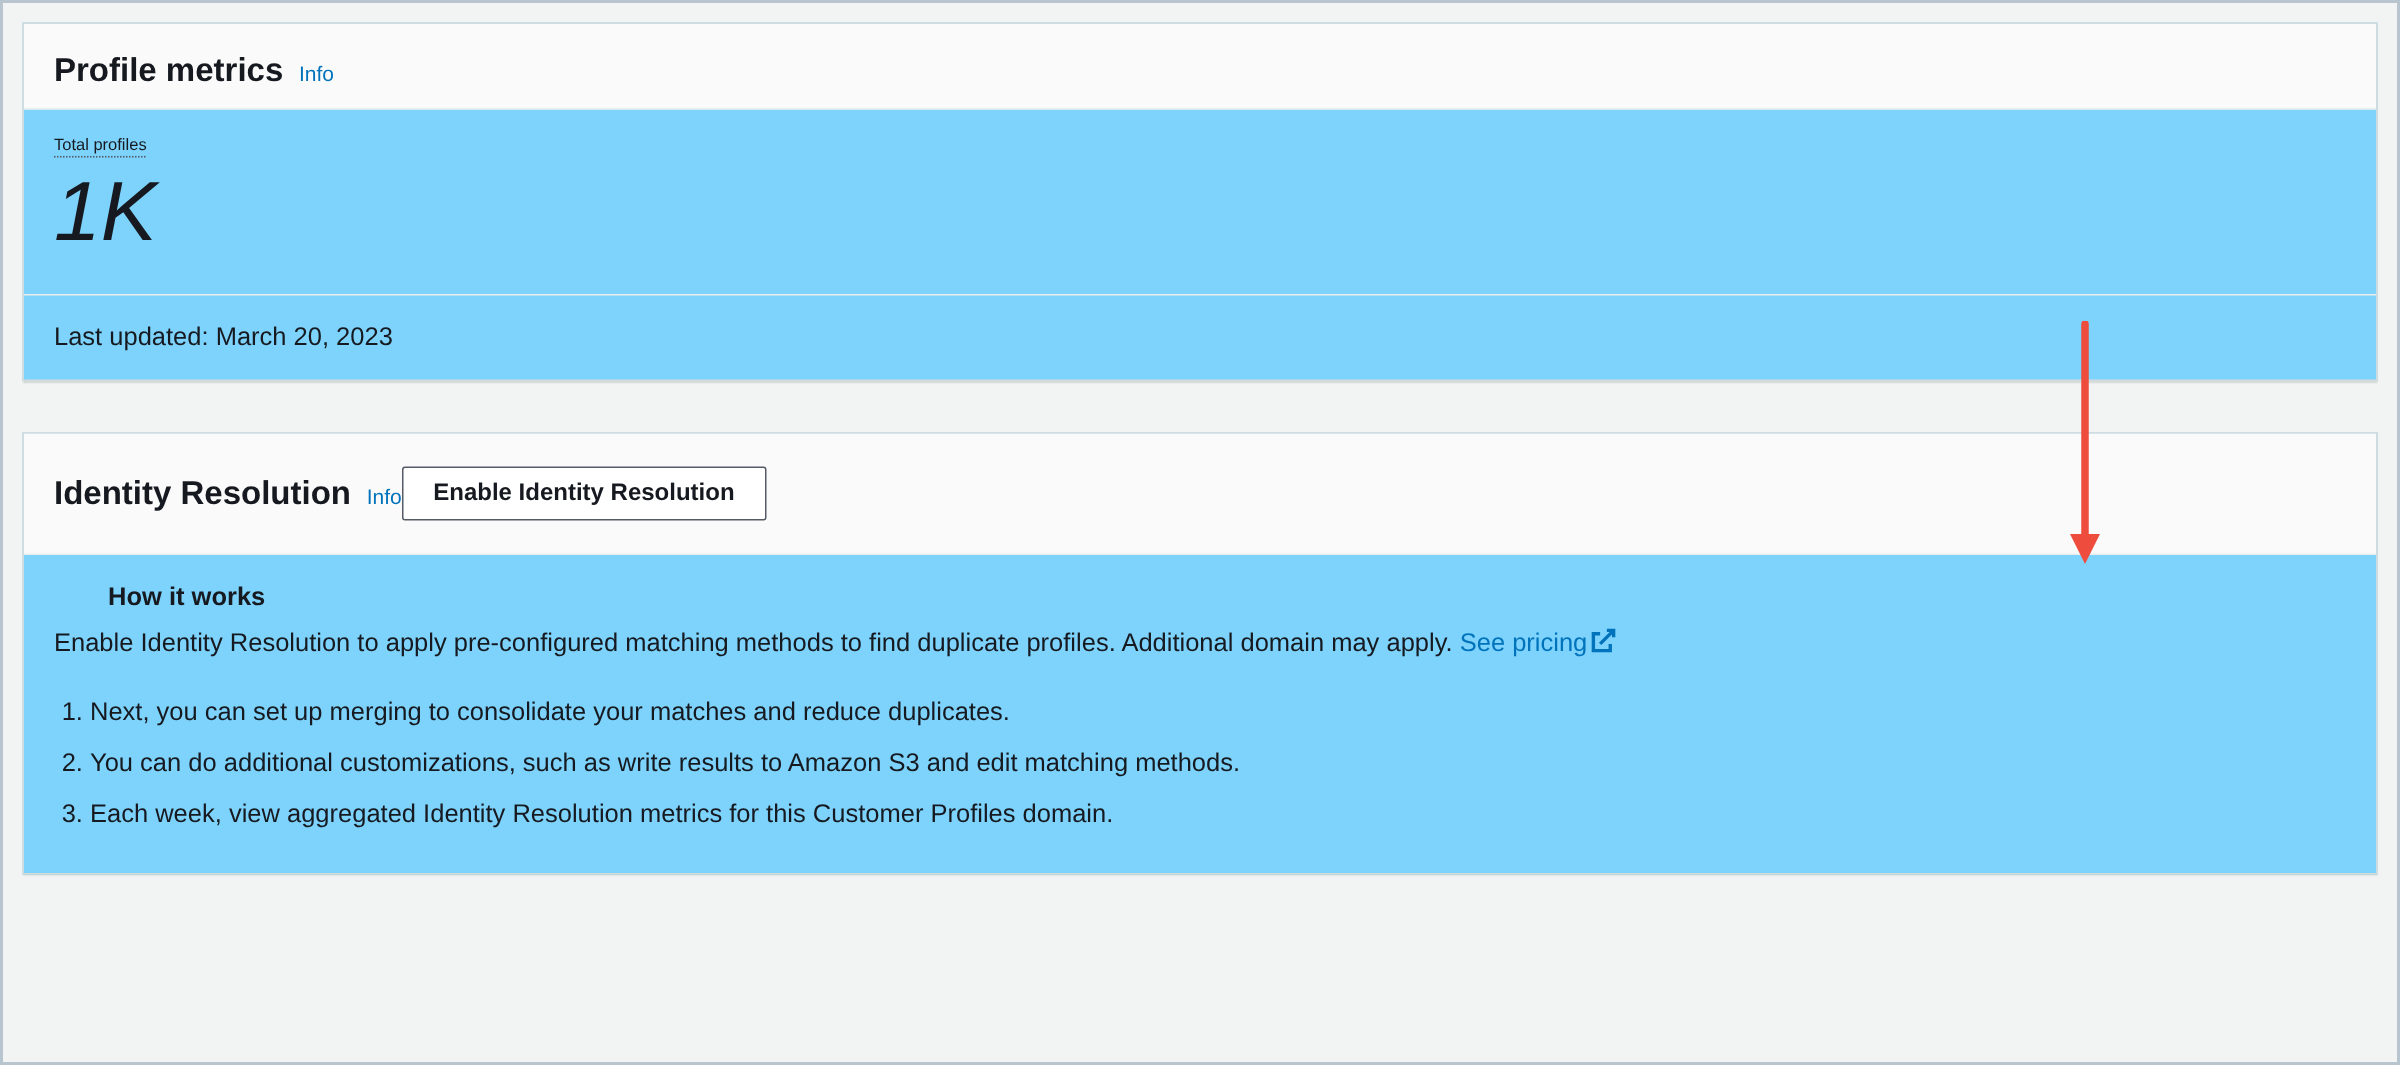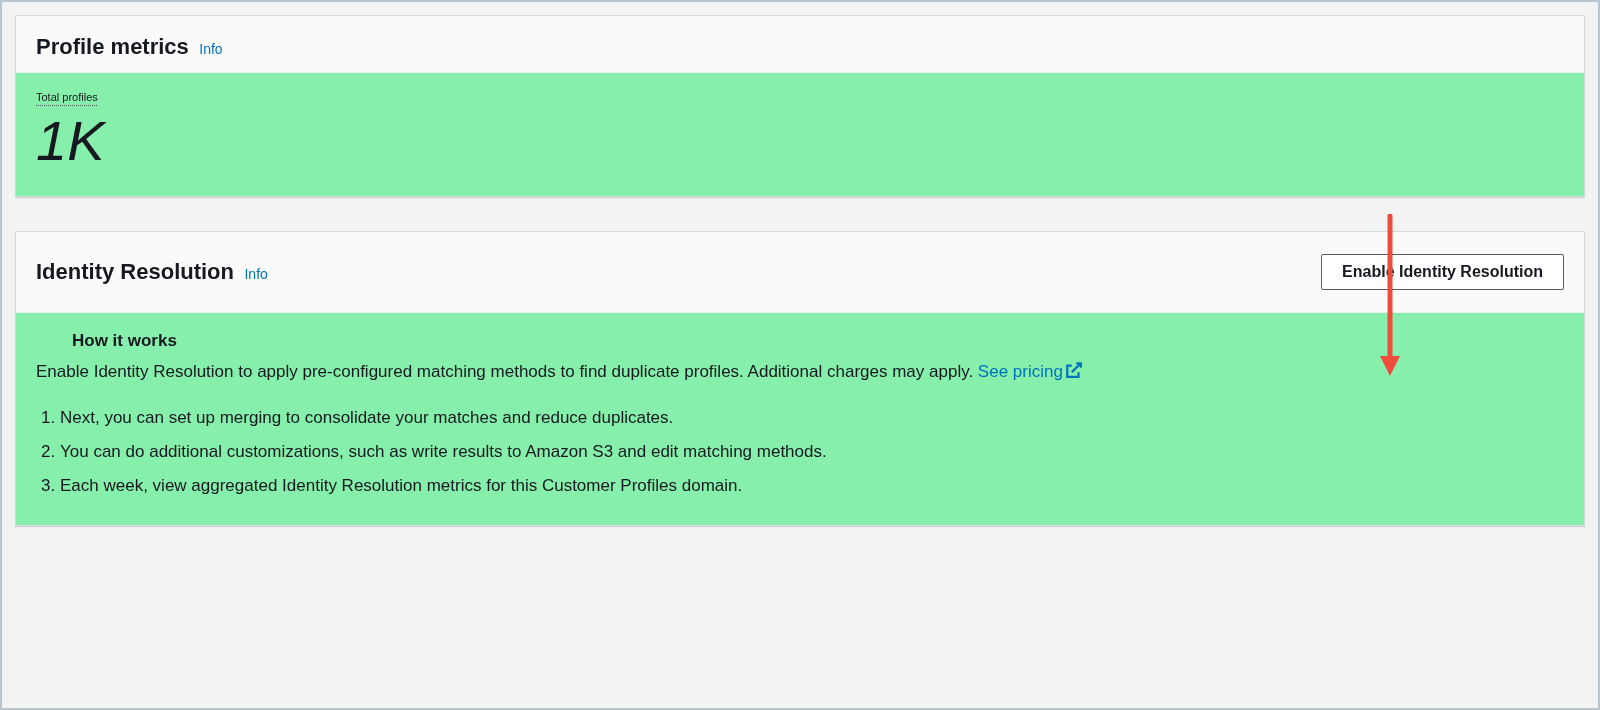--- a/index.html
+++ b/index.html
@@ -10,21 +10,21 @@
     body {
       font-family: "Amazon Ember", "Helvetica Neue", Arial, sans-serif;
       background-color: #f2f3f3;
       width: 1600px;
       height: 710px;
       padding: 3px;
       border: 2px solid #b8c4ce;
       position: relative;
     }
     .panel {
-      background: #86efac;
+      background: #7dd3fc;
       border: 1px solid #d5dbdb;
       box-shadow: 0 1px 1px 0 rgba(0,28,36,0.15);
     }
     .profile-metrics-panel {
       margin: 10px 10px 0 10px;
     }
     .panel-header {
       padding: 18px 20px 12px 20px;
       border-bottom: 1px solid #eaeded;
       background-color: #fafafa;
@@ -70,21 +70,21 @@
       border-top: 1px solid #eaeded;
       font-size: 17px;
       color: #16191f;
     }
     .identity-panel {
       margin: 34px 10px 10px 10px;
     }
     .identity-header {
       display: flex;
       align-items: center;
-      justify-content: space-between;
+      justify-content: flex-start;
       padding: 22px 20px 22px 20px;
       border-bottom: 1px solid #eaeded;
       background-color: #fafafa;
     }
     .enable-button {
       border: 1px solid #545b64;
       background: #ffffff;
       color: #16191f;
       font-size: 16px;
       font-weight: 700;
@@ -136,34 +136,37 @@
   <div class="panel-header">
     <div>
       <h2 class="section-title">Profile metrics</h2>
       <a class="info-link">Info</a>
     </div>
   </div>
   <div class="panel-body">
     <div class="label-dotted">Total profiles</div>
     <div class="metric-value">1K</div>
   </div>
+  <div class="panel-footer">
+    <span>Last updated: </span><span>March 20, 2023</span>
+  </div>
 </div>
 
 <div class="panel identity-panel">
   <div class="identity-header">
     <div>
       <h2 class="section-title">Identity Resolution</h2>
       <a class="info-link">Info</a>
     </div>
     <button class="enable-button">Enable Identity Resolution</button>
   </div>
   <div class="panel-body">
     <div class="how-it-works-title">How it works</div>
     <div class="how-it-works-text">
-      <span>Enable Identity Resolution to apply pre-configured matching methods to find duplicate profiles. Additional charges may apply. </span><a class="see-pricing-link"><span>See pricing</span><span class="external-icon"><svg width="18" height="18" viewBox="0 0 16 16" fill="none" stroke="#0073bb" stroke-width="2">
+      <span>Enable Identity Resolution to apply pre-configured matching methods to find duplicate profiles. Additional domain may apply. </span><a class="see-pricing-link"><span>See pricing</span><span class="external-icon"><svg width="18" height="18" viewBox="0 0 16 16" fill="none" stroke="#0073bb" stroke-width="2">
               <path d="M10 2 H14 V6"></path>
               <path d="M6 10 L14 2"></path>
               <path d="M12 10 V14 H2 V4 H6"></path>
             </svg></span></a>
     </div>
     <ol class="steps-list">
       <li>Next, you can set up merging to consolidate your matches and reduce duplicates.</li>
       <li>You can do additional customizations, such as write results to Amazon S3 and edit matching methods.</li>
       <li>Each week, view aggregated Identity Resolution metrics for this Customer Profiles domain.</li>
     </ol>

